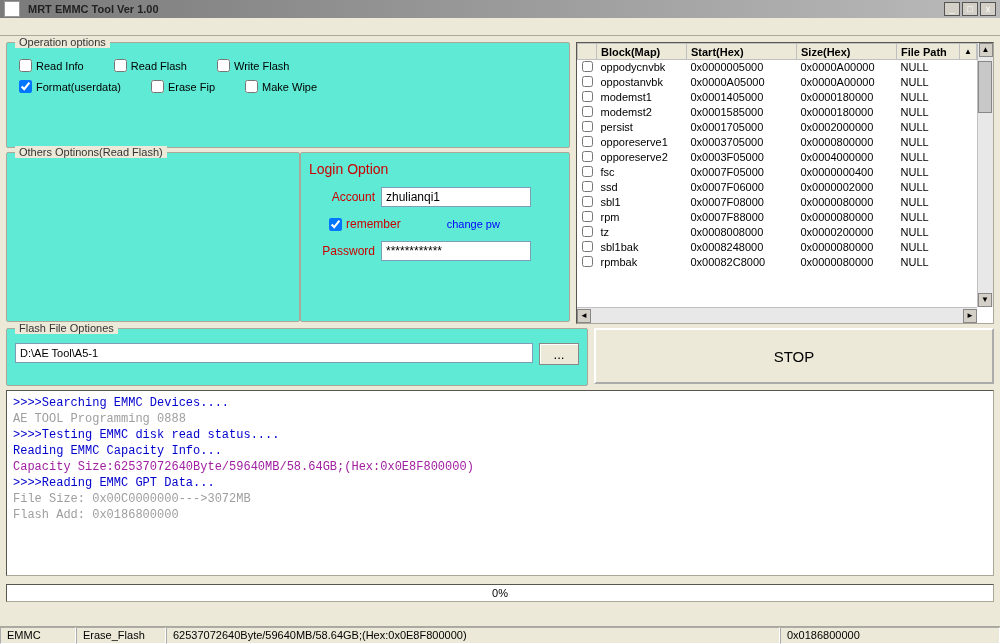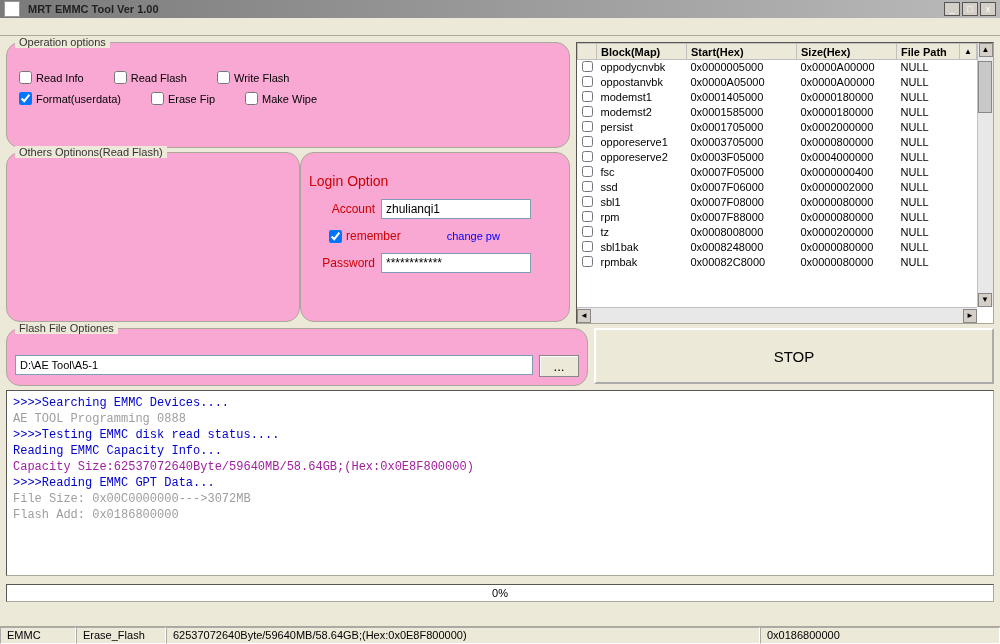--- a/index.html
+++ b/index.html
@@ -7,21 +7,21 @@
 .titlebar { height: 18px; background: linear-gradient(to right, #7a7a7a, #bababa); display: flex; align-items: center; color: #fff; font-size: 11px; }
 .titlebar .sysicon { width: 16px; height: 16px; margin: 0 4px; background: #fff; border: 1px solid #999; }
 .titlebar .title { flex: 1; padding-left: 4px; font-weight: bold; color: #222; }
 .winbtns { display: flex; gap: 2px; padding-right: 4px; }
 .winbtn { width: 16px; height: 14px; background: #d4d0c8; border: 1px solid #555; font-size: 9px; line-height: 12px; text-align: center; cursor: pointer; }
 .menubar { height: 18px; background: #ece9d8; border-bottom: 1px solid #aca899; }
 .client { padding: 6px; display: flex; flex-direction: column; gap: 4px; }
 .row1 { display: flex; gap: 6px; }
 .leftcol { width: 564px; display: flex; flex-direction: column; gap: 4px; }
 .rightcol { flex: 1; }
-.groupbox { border: 1px solid #aca899; border-radius: 14px; padding: 20px 8px 8px 8px; position: relative; background: #f9a8d4; }
+.groupbox { border: 1px solid #aca899; border-radius: 2px; padding: 8px 8px 8px 8px; position: relative; background: #5eead4; }
 .groupbox .legend { position: absolute; top: -7px; left: 8px; background: #ece9d8; padding: 0 4px; font-size: 11px; color: #333; }
 .opopts { height: 106px; }
 .opopts .cbrow { display: flex; gap: 30px; margin: 8px 4px; }
 .cb { display: flex; align-items: center; gap: 4px; cursor: pointer; }
 .cb input { width: 13px; height: 13px; }
 .row2 { display: flex; height: 170px; }
 .others { flex: 1; }
 .loginbox { width: 270px; }
 .loginbox .ltitle { color: #c00; font-size: 14px; font-weight: normal; }
 .loginbox .lrow { display: flex; align-items: center; margin: 10px 0; gap: 6px; }
@@ -52,21 +52,21 @@
 .log { border: 1px inset #aca899; background: #fff; height: 186px; padding: 4px 6px; font-family: 'Courier New', monospace; font-size: 12px; line-height: 16px; overflow: hidden; }
 .log .l-blue { color: #0000cd; }
 .log .l-gray { color: #9e9e9e; }
 .log .l-purple { color: #a020a0; }
 .progressbar { border: 1px inset #aca899; background: #fff; height: 18px; text-align: center; font-size: 11px; line-height: 16px; margin-top: 4px; }
 .statusbar { display: flex; border-top: 1px solid #aca899; height: 18px; font-size: 11px; position: absolute; bottom: 0; left: 0; right: 0; background: #ece9d8; }
 .statusbar .cell { border: 1px inset #fff; padding: 1px 6px; margin-right: 0px; }
 .statusbar .c1 { width: 76px; }
 .statusbar .c2 { width: 90px; }
 .statusbar .c3 { flex: 1; }
-.statusbar .c4 { width: 240px; }
+.statusbar .c4 { width: 220px; }
 </style>
 </head>
 <body>
 
 <div class="titlebar">
   <div class="sysicon"></div>
   <div class="title">MRT EMMC Tool Ver 1.00</div>
   <div class="winbtns">
     <div class="winbtn">_</div>
     <div class="winbtn">□</div>

